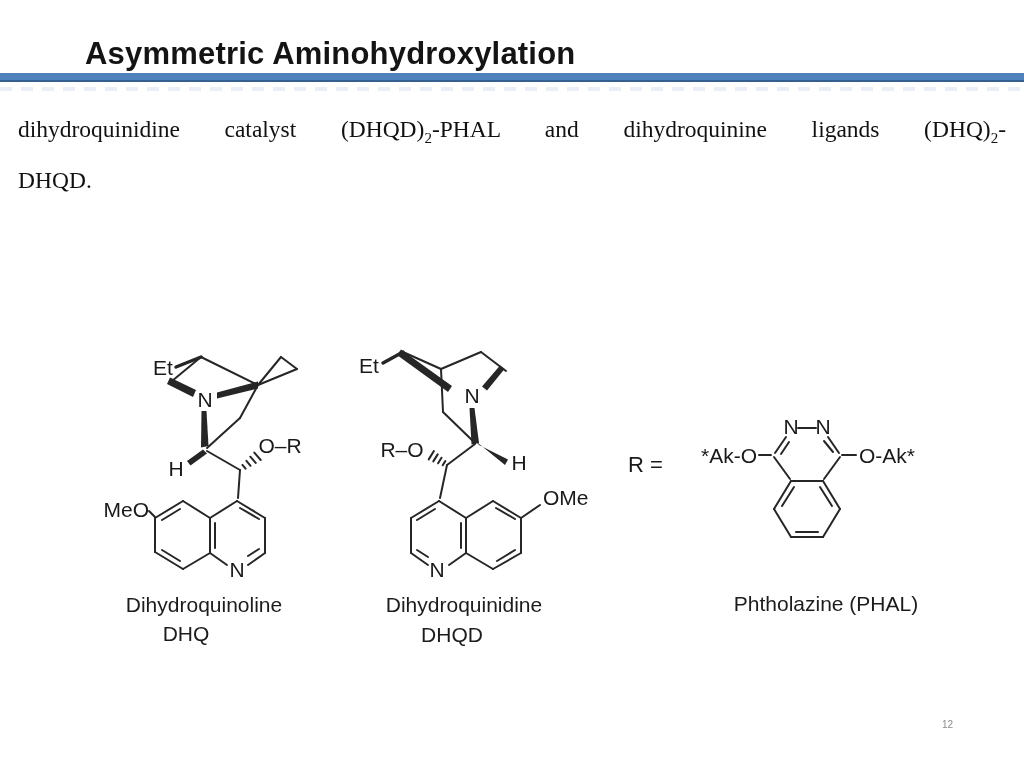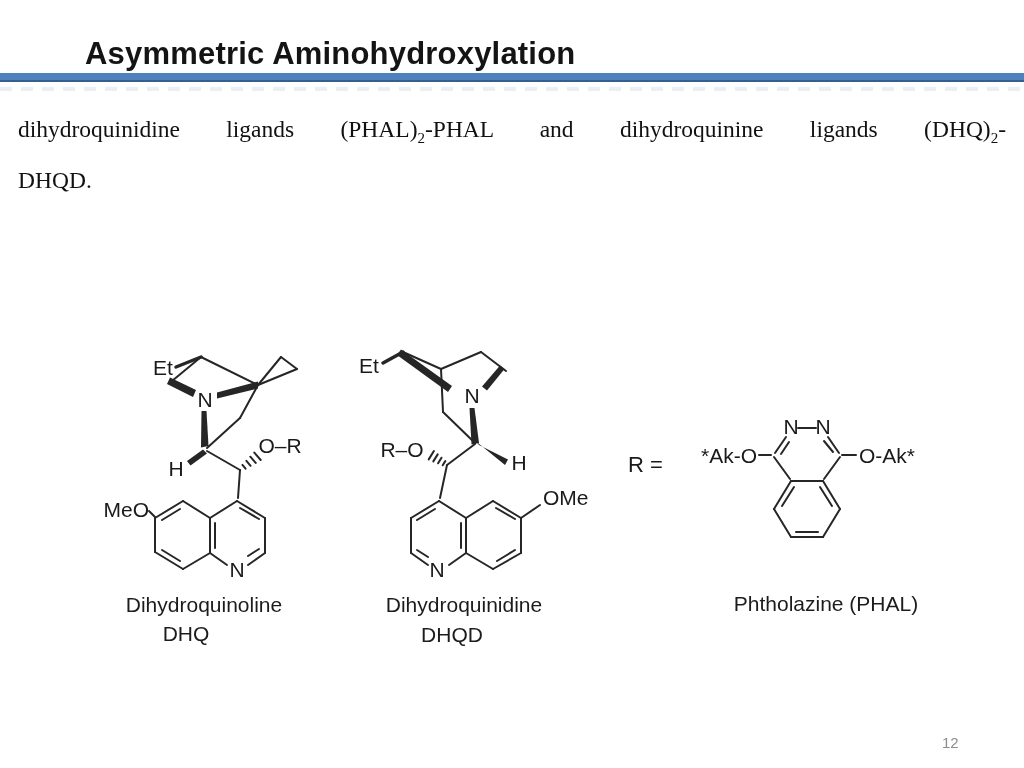--- a/index.html
+++ b/index.html
@@ -20,33 +20,33 @@
   .bullet{font-family:"DejaVu Sans",sans-serif;font-size:21px;}
   .structs{position:absolute;left:70px;top:335px;}
   .structs line{stroke:#262626;stroke-width:2;stroke-linecap:round;}
   .structs line.bold{stroke-width:3.5;}
   .structs line.inner{stroke-width:2;}
   .structs polygon{fill:#262626;stroke:none;}
   .structs text{font-family:"Liberation Sans",sans-serif;fill:#1a1a1a;font-size:21px;}
   .structs text.lbl{font-size:21px;fill:#1c1c1c;}
   .structs text.req{font-size:22px;}
   .pagenum{position:absolute;left:942px;top:719px;font-family:"Liberation Sans",sans-serif;
-           font-size:15px;color:#8c8c8c;margin-top:15px;}
+           font-size:10px;color:#8c8c8c;}
 </style>
 </head>
 <body>
 
 <div class="slide">
 
   <h1 class="title">Asymmetric Aminohydroxylation</h1>
   <div class="divider"></div>
   <div class="divider-dots"></div>
 
   <div class="body">
-    <div class="bline just"><span>dihydroquinidine ligands (PHAL)</span><sub>2</sub><span>-PHAL and dihydroquinine ligands (DHQ)</span><sub>2</sub><span>-</span></div>
+    <div class="bline just"><span>dihydroquinidine catalyst (DHQD)</span><sub>2</sub><span>-PHAL and dihydroquinine ligands (DHQ)</span><sub>2</sub><span>-</span></div>
     <div class="bline"><span>DHQD.</span></div>
   </div>
 
   <svg class="structs" width="880" height="320" viewBox="70 335 880 320">
 
     <g>
 
       <line class="bold" x1="176" y1="367" x2="201" y2="357"></line>
       <line x1="201" y1="357" x2="172" y2="381"></line>
       <polygon points="170,377.5 196,390 193,397 167,384"></polygon>

